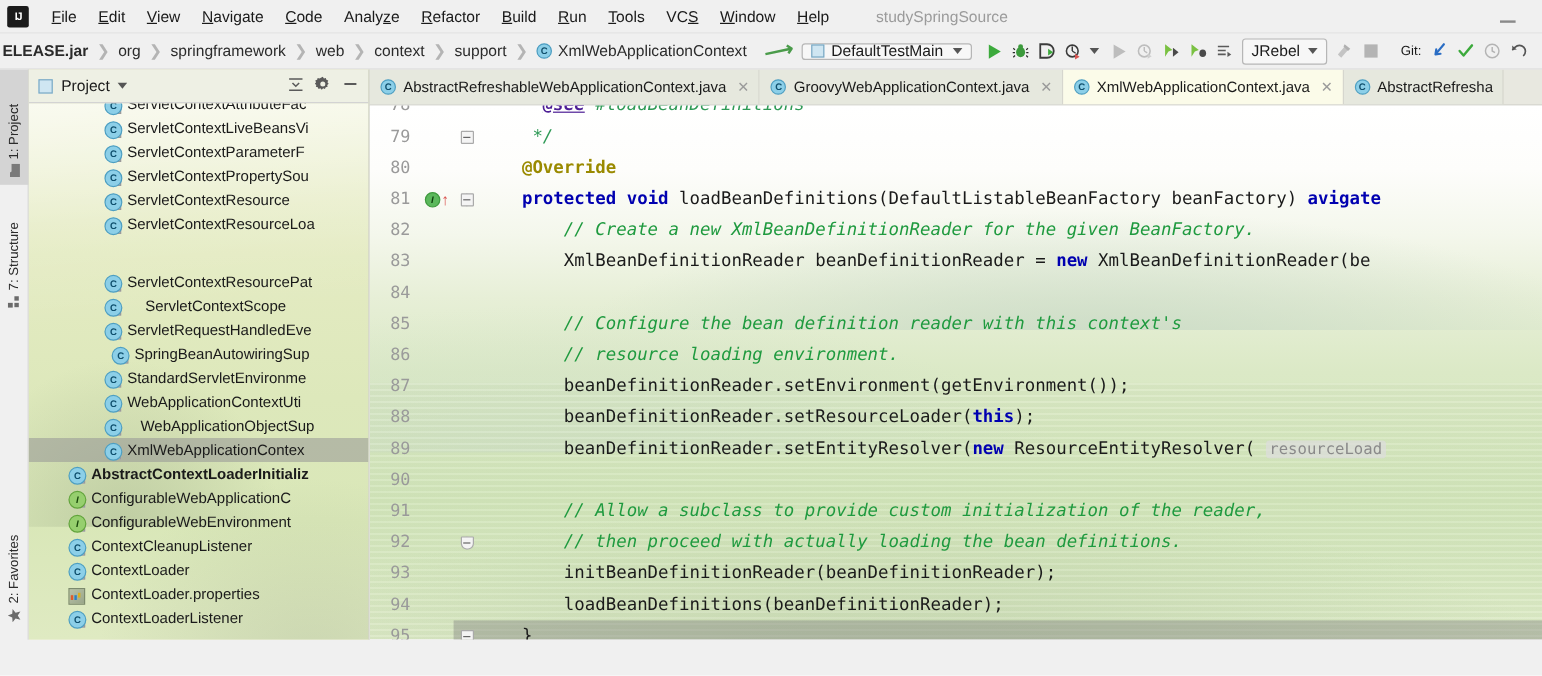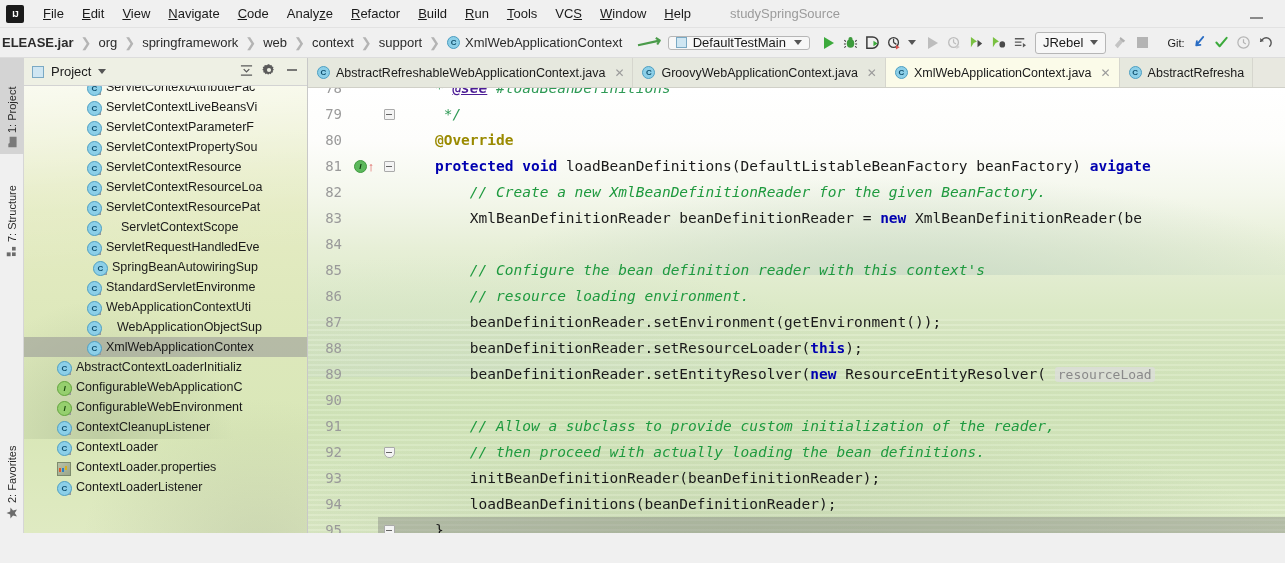--- a/index.html
+++ b/index.html
@@ -558,69 +558,69 @@
               <span class="corner"></span>
             </span>
             <span>ServletContextResource</span>
           </div>
           <div class="tnode" style="padding-left: 62px;">
             <span class="ticon cls">
               <span class="corner"></span>
             </span>
             <span>ServletContextResourceLoa</span>
           </div>
+          <div class="tnode" style="padding-left: 62px; margin-top: 28px;">
+            <span class="ticon cls">
+              <span class="corner"></span>
+            </span>
+            <span>ServletContextResourcePat</span>
+          </div>
+          <div class="tnode" style="padding-left: 62px; gap: 20px;">
+            <span class="ticon cls">
+              <span class="corner"></span>
+            </span>
+            <span>ServletContextScope</span>
+          </div>
           <div class="tnode" style="padding-left: 62px;">
             <span class="ticon cls">
               <span class="corner"></span>
             </span>
-            <span>ServletContextResourcePat</span>
-          </div>
-          <div class="tnode" style="padding-left: 62px; gap: 20px;">
-            <span class="ticon cls">
-              <span class="corner"></span>
-            </span>
-            <span>ServletContextScope</span>
+            <span>ServletRequestHandledEve</span>
+          </div>
+          <div class="tnode" style="padding-left: 68px;">
+            <span class="ticon cls">
+              <span class="corner"></span>
+            </span>
+            <span>SpringBeanAutowiringSup</span>
           </div>
           <div class="tnode" style="padding-left: 62px;">
             <span class="ticon cls">
               <span class="corner"></span>
             </span>
-            <span>ServletRequestHandledEve</span>
-          </div>
-          <div class="tnode" style="padding-left: 68px;">
-            <span class="ticon cls">
-              <span class="corner"></span>
-            </span>
-            <span>SpringBeanAutowiringSup</span>
+            <span>StandardServletEnvironme</span>
           </div>
           <div class="tnode" style="padding-left: 62px;">
             <span class="ticon cls">
               <span class="corner"></span>
             </span>
-            <span>StandardServletEnvironme</span>
-          </div>
-          <div class="tnode" style="padding-left: 62px;">
-            <span class="ticon cls">
-              <span class="corner"></span>
-            </span>
             <span>WebApplicationContextUti</span>
           </div>
           <div class="tnode" style="padding-left: 62px; gap: 16px;">
             <span class="ticon cls">
               <span class="corner"></span>
             </span>
             <span>WebApplicationObjectSup</span>
           </div>
           <div class="tnode sel" style="padding-left: 62px;">
             <span class="ticon cls">
               <span class="corner"></span>
             </span>
             <span>XmlWebApplicationContex</span>
           </div>
-          <div class="tnode" style="padding-left: 32px;">
+          <div class="tnode" style="padding-left: 32px; font-weight: bold;">
             <span class="ticon cls">
               <span class="corner"></span>
             </span>
             <span>AbstractContextLoaderInitializ</span>
           </div>
           <div class="tnode" style="padding-left: 32px;">
             <span class="ticon ifc">
               <span class="corner"></span>
             </span>
             <span>ConfigurableWebApplicationC</span>

